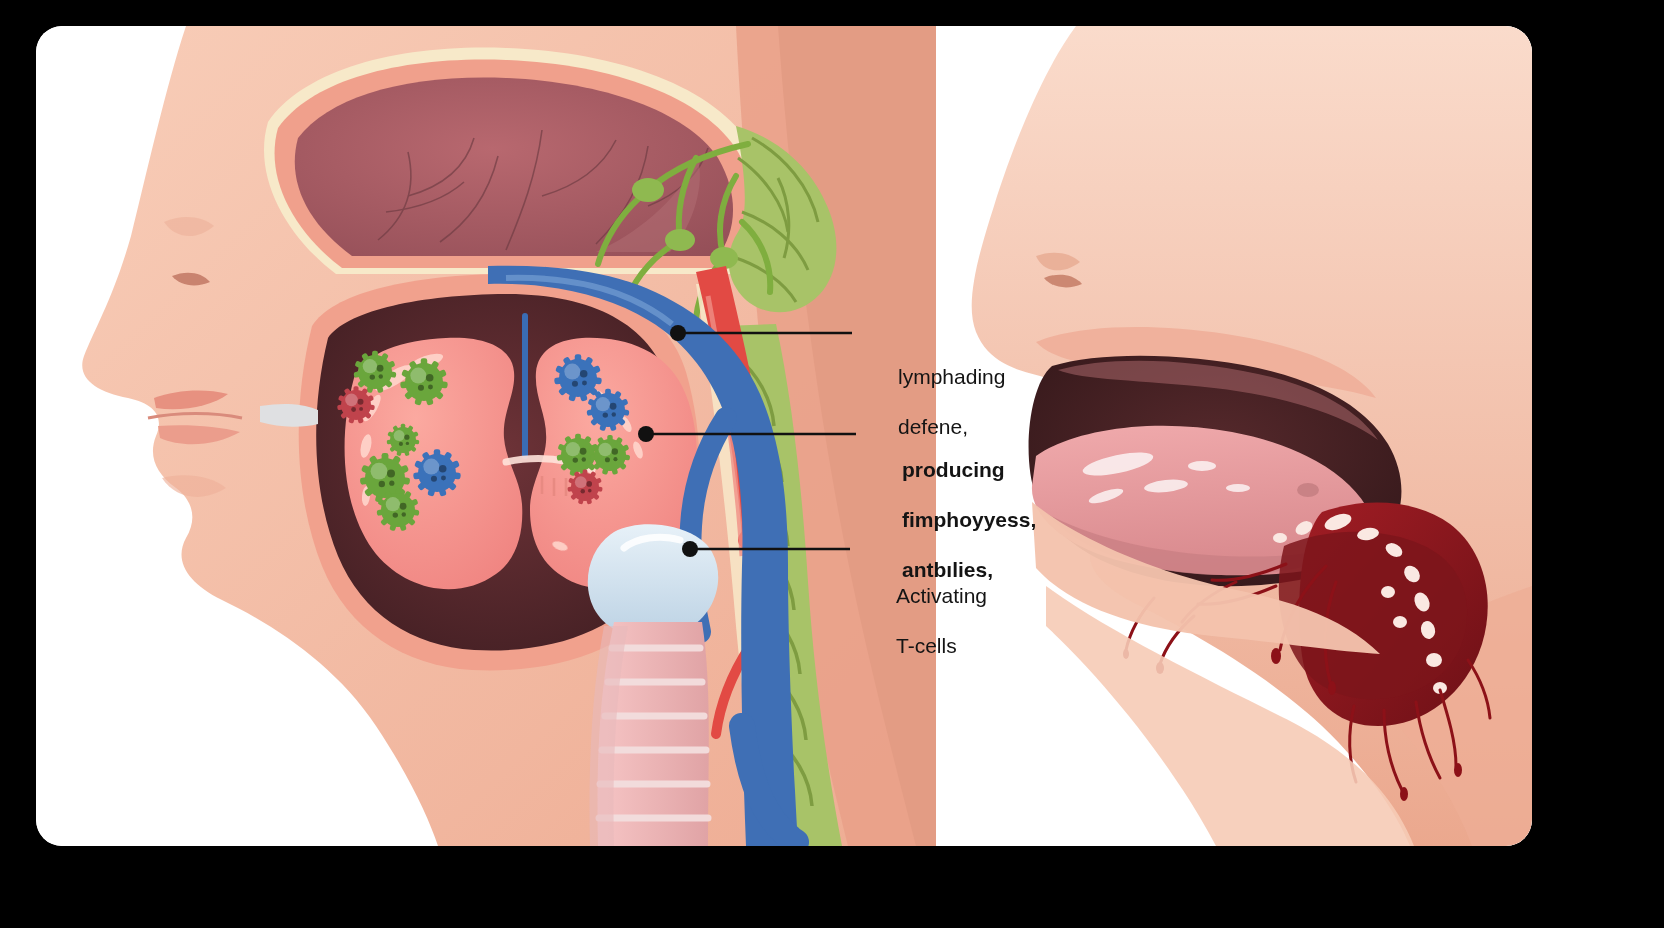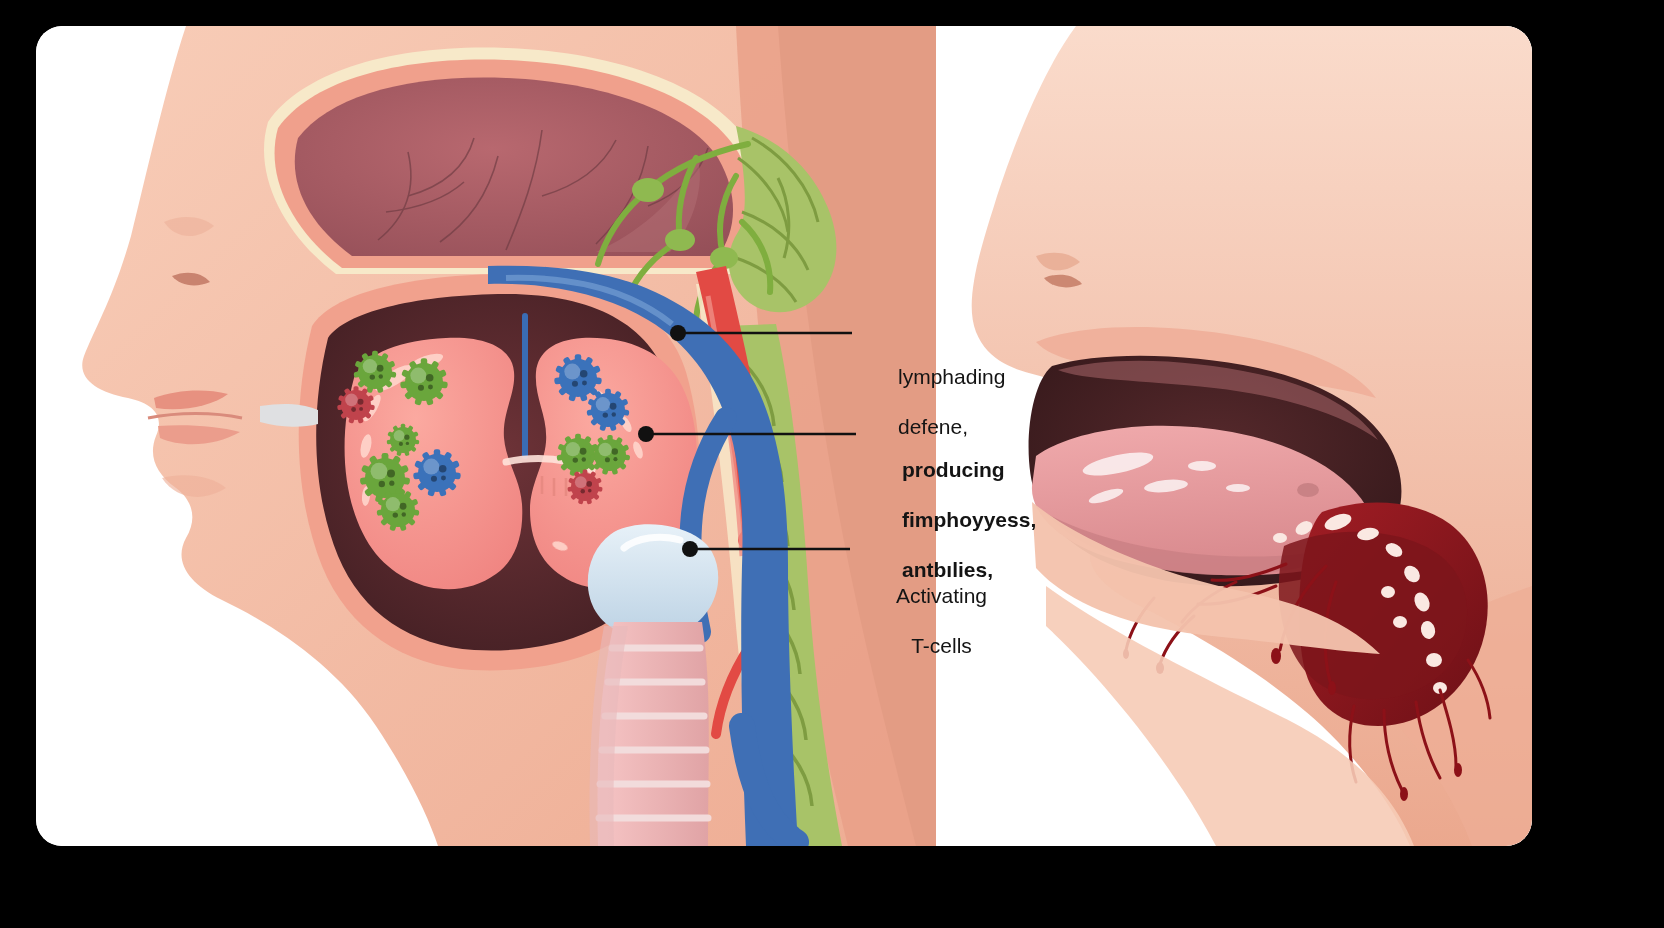--- a/index.html
+++ b/index.html
@@ -44,21 +44,21 @@
     position: absolute;
     z-index: 35;
     color: #141414;
     font-size: 21px;
     line-height: 25px;
     font-weight: 400;
     white-space: pre-line;
   }
   #callout-1 { left: 862px; top: 313px; }
   #callout-2 { left: 866px; top: 406px; font-weight: bold; }
-  #callout-3 { left: 860px; top: 532px; text-align: center; }
+  #callout-3 { left: 860px; top: 532px; }
 </style>
 </head>
 <body>
 
 <div id="stage">
   <div id="card">
 
     <svg id="illus" viewBox="0 0 1496 820" preserveAspectRatio="none">
       <defs>
         <linearGradient id="skinG" x1="0" y1="0" x2="1" y2="1">

